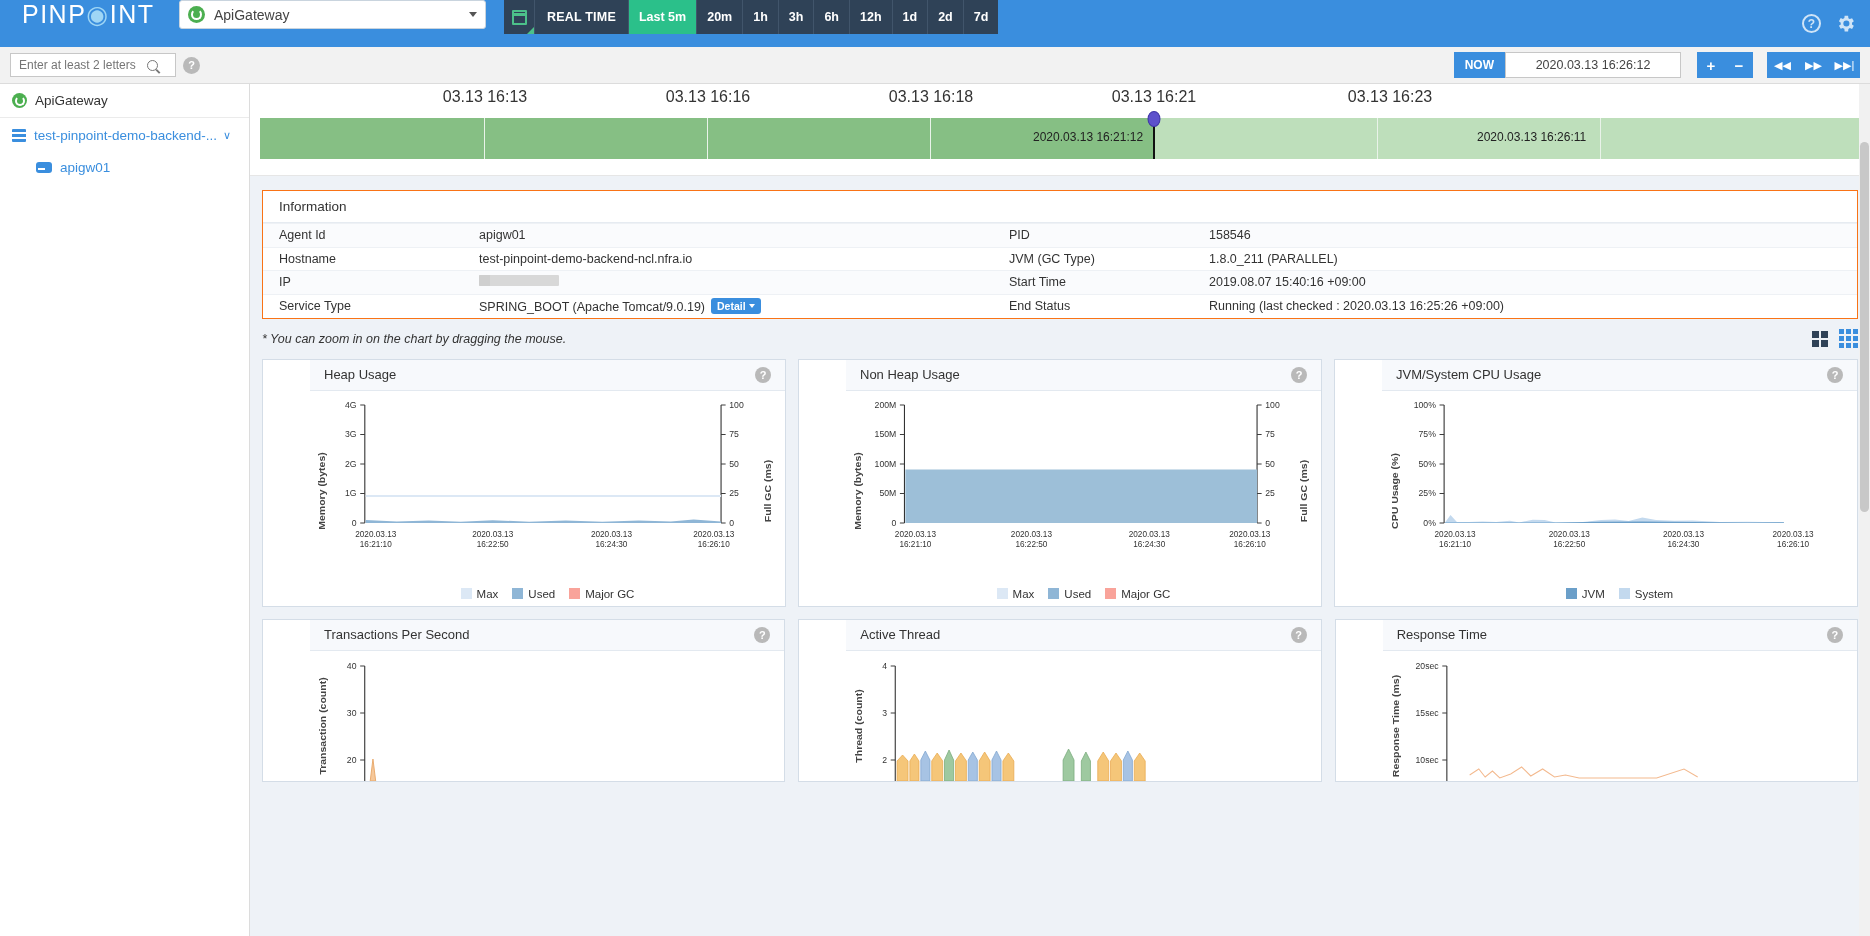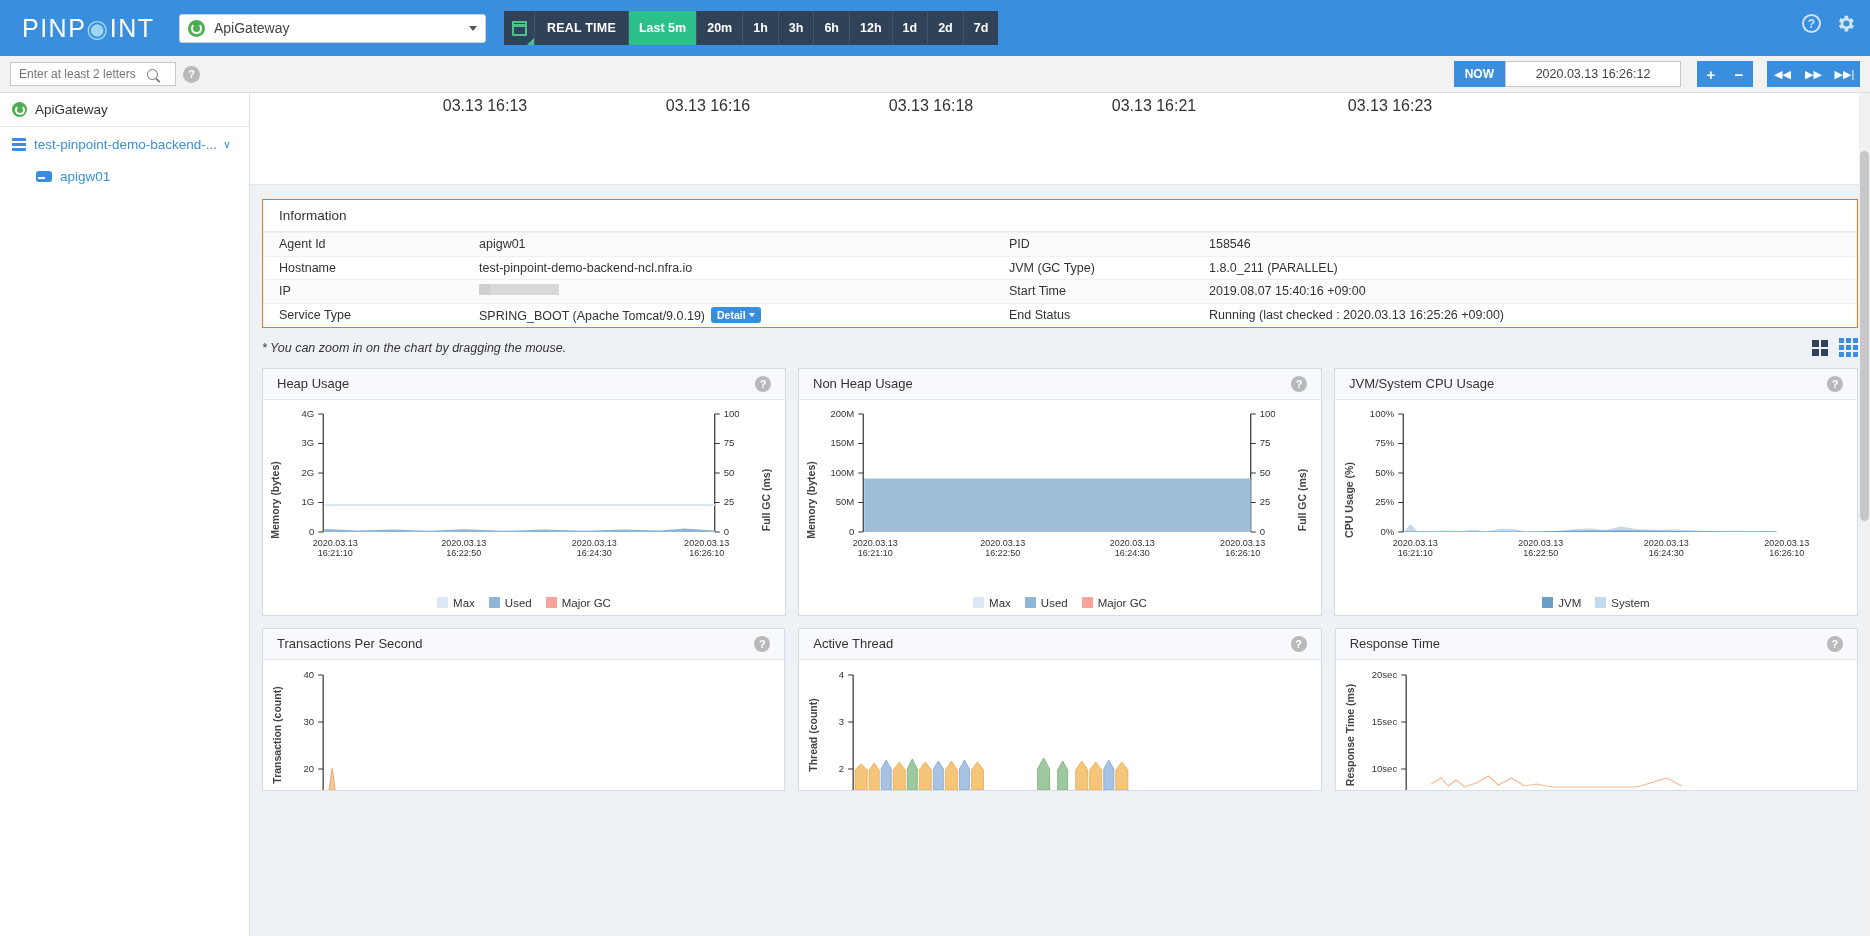--- a/index.html
+++ b/index.html
@@ -5,21 +5,21 @@
   * { box-sizing: border-box; }
   html, body { margin:0; padding:0; }
   body {
     width:1870px; height:936px; overflow:hidden;
     font-family:"Liberation Sans", sans-serif;
     font-size:13px; color:#333; background:#fff;
   }
 
   
   .topnav{
-    height:56px; background:#3a8ede; display:flex; align-items:center;
+    height:47px; background:#3a8ede; display:flex; align-items:flex-start;
     position:relative;
   }
   .logo{
     width:175px; padding-left:22px; color:#fff; font-size:25px;
     letter-spacing:1.5px; font-weight:300;
   }
   .logo .dot{ color:#9fd6f5; }
   .app-select{
     width:307px; height:29px; background:#fff; border:1px solid #c9d4de;
     border-radius:3px; display:flex; align-items:center; padding:0 8px;
@@ -174,21 +174,21 @@
   .hint-txt{ font-size:12.5px; font-style:italic; color:#333; }
   .grid-icons{ margin-left:auto; display:flex; gap:11px; align-items:center; }
   .gi{ display:grid; gap:2px; }
   .gi2{ grid-template-columns:repeat(2,7px); grid-template-rows:repeat(2,7px); }
   .gi3{ grid-template-columns:repeat(3,5px); grid-template-rows:repeat(3,5px); }
   .gi2 i{ background:#2f4257; display:block; }
   .gi3 i{ background:#3a8ede; display:block; }
 
   
   .chart-grid{ display:grid; grid-template-columns:repeat(3,1fr); gap:12px; }
-  .chart-card{ background:#fff; border:1px solid #d4dde7; }
+  .chart-card{ background:#fff; border:1px solid #d4dde7;padding-left:47px; }
   .cc-head{
     height:31px; background:#f7f9fc; border-bottom:1px solid #e3e9f0;
     display:flex; align-items:center; padding:0 14px; font-size:13px; color:#333;
   }
   .cc-help{
     margin-left:auto; width:16px;height:16px;border-radius:50%;background:#b9b9b9;color:#fff;
     font-size:11px;font-weight:bold;display:flex;align-items:center;justify-content:center;
   }
   .cc-body{ height:215px; position:relative; }
   .cc-body.short{ height:130px; }
@@ -288,20 +288,35 @@
 
   <div class="maincol">
 
     <div class="timeline">
       <div class="tl-ticks">
         <div class="tl-tick" style="left:235px;">03.13 16:13</div>
         <div class="tl-tick" style="left:458px;">03.13 16:16</div>
         <div class="tl-tick" style="left:681px;">03.13 16:18</div>
         <div class="tl-tick" style="left:904px;">03.13 16:21</div>
         <div class="tl-tick" style="left:1127px;padding-left:26px;">03.13 16:23</div>
+      </div>
+      <div class="tl-track">
+        <div class="tl-seg dark" style="left:0;width:894px;"></div>
+        <div class="tl-seg light" style="left:894px;width:726px;"></div>
+        <div class="tl-divider" style="left:224px;"></div>
+        <div class="tl-divider" style="left:447px;"></div>
+        <div class="tl-divider" style="left:670px;"></div>
+        <div class="tl-divider" style="left:1117px;"></div>
+        <div class="tl-divider" style="left:1340px;"></div>
+        <div class="tl-label" style="left:773px;">2020.03.13 16:21:12</div>
+        <div class="tl-label" style="left:1217px;">2020.03.13 16:26:11</div>
+        <div class="tl-marker" style="left:893px;"></div>
+        <div class="tl-knob" style="left:894px;"></div>
+        <div class="tl-marker" style="left:1607px;"></div>
+        <div class="tl-knob" style="left:1608px;"></div>
       </div>
     </div>
 
     <div class="content">
 
       <div class="info-card">
         <div class="info-title">Information</div>
         <table class="info-table">
           <tbody>
           <tr>

